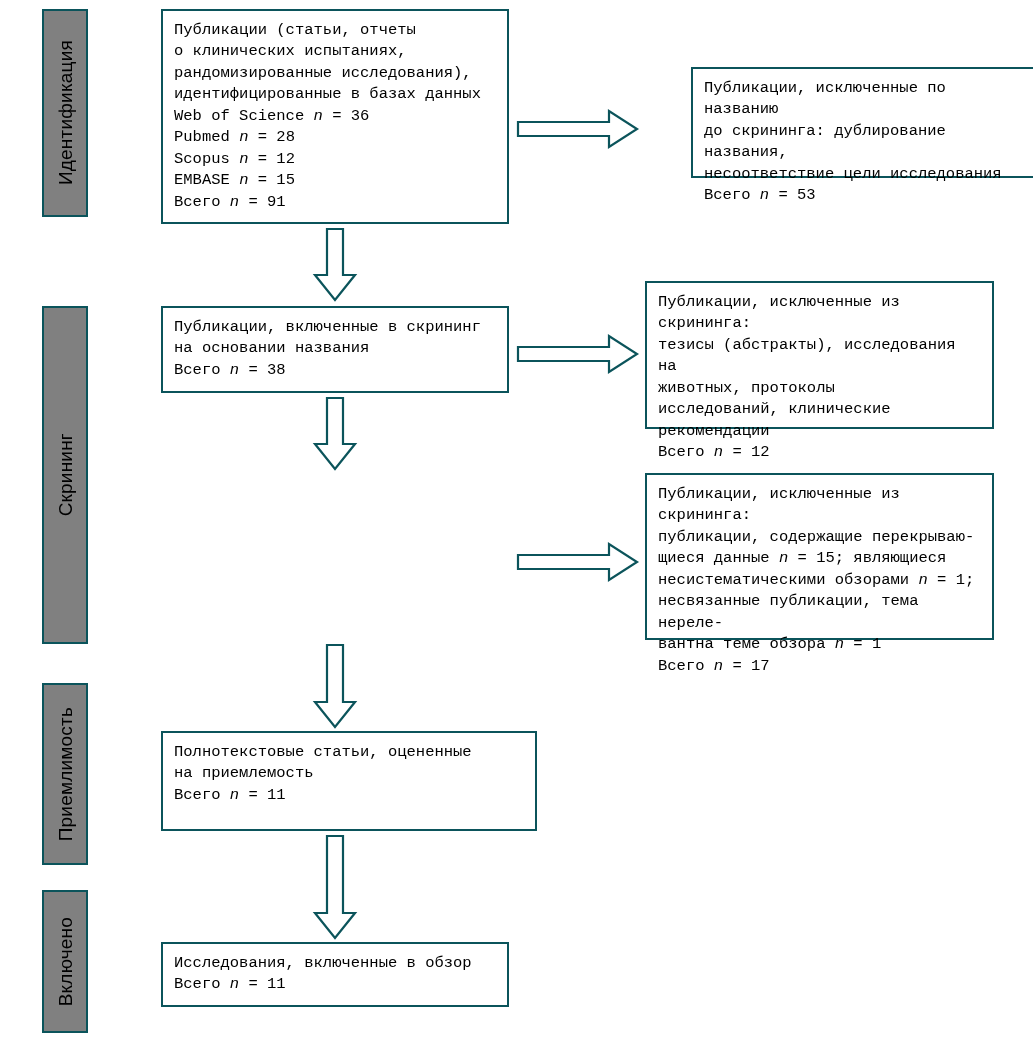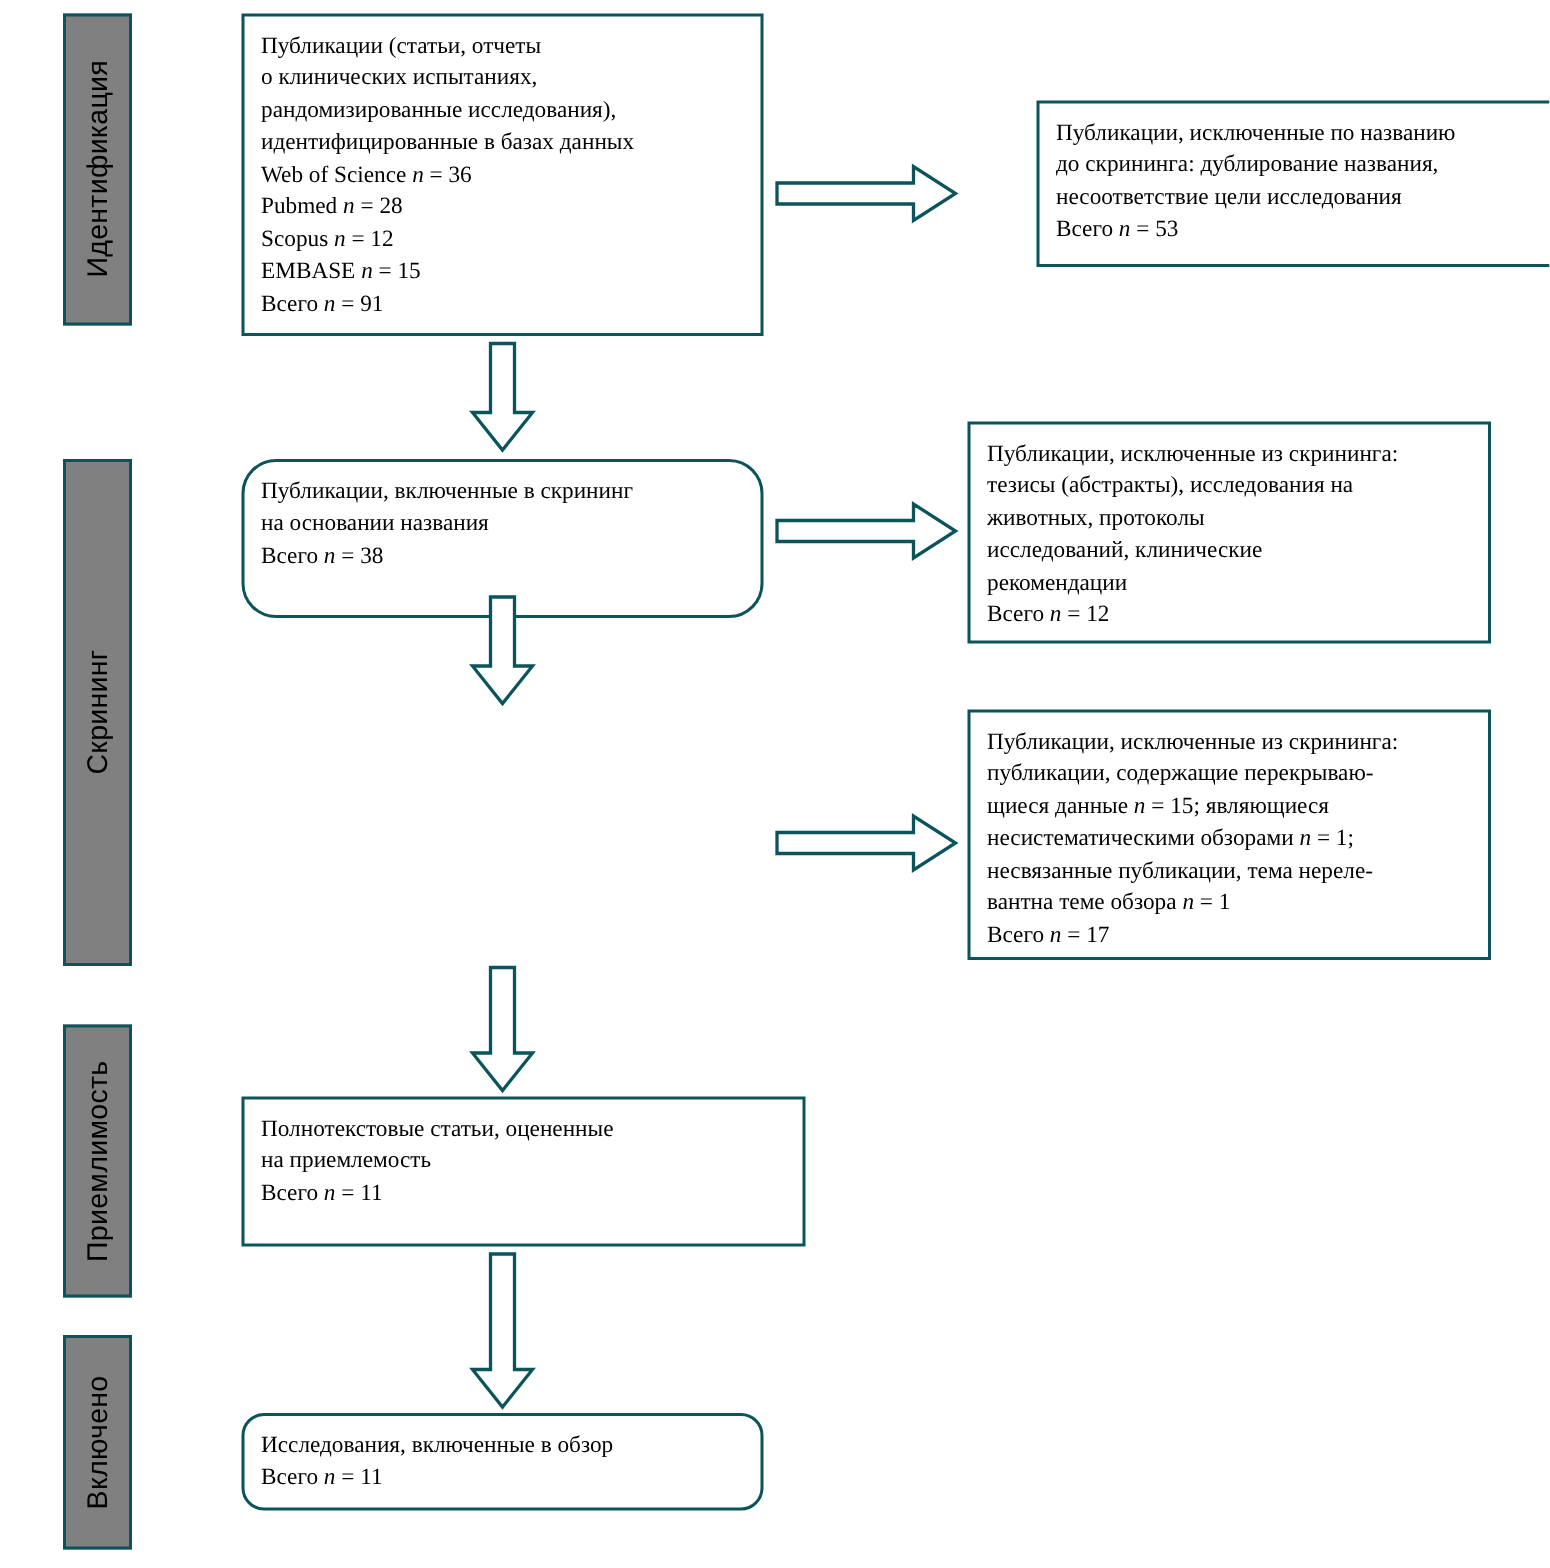--- a/index.html
+++ b/index.html
@@ -44,21 +44,21 @@
     background: #ffffff;
     border: 2px solid #0b545b;
     box-sizing: border-box;
     padding: 9px 10px 6px 11px;
   }
   .box-text {
     font-size: 15.5px;
     line-height: 1.385;
     color: #000000;
     white-space: pre-line;
-    font-family: Liberation Serif, serif;
+    font-family: Liberation Mono, monospace;
   }
   .box-text i {
     font-style: italic;
   }
 
   
   .arrow {
     position: absolute;
   }
   .arrow svg {
@@ -94,38 +94,38 @@
   </div>
 
   <div class="box" style="left:161px; top:9px; width:348px; height:215px;">
     <div class="box-text">Публикации (статьи, отчеты<br>о клинических испытаниях,<br>рандомизированные исследования),<br>идентифицированные в базах данных<br>Web of Science <i>n</i> = 36<br>Pubmed <i>n</i> = 28<br>Scopus <i>n</i> = 12<br>EMBASE <i>n</i> = 15<br>Всего <i>n</i> = 91</div>
   </div>
 
   <div class="box" style="left:645px; top:67px; width:349px; height:111px;margin-left:46px;">
     <div class="box-text">Публикации, исключенные по названию<br>до скрининга: дублирование названия,<br>несоответствие цели исследования<br>Всего <i>n</i> = 53</div>
   </div>
 
-  <div class="box" style="left:161px; top:306px; width:348px; height:106px;border-radius:23px;">
+  <div class="box" style="left:161px; top:306px; width:348px; height:87px;">
     <div class="box-text">Публикации, включенные в скрининг<br>на основании названия<br>Всего <i>n</i> = 38</div>
   </div>
 
   <div class="box" style="left:645px; top:281px; width:349px; height:148px;">
     <div class="box-text">Публикации, исключенные из скрининга:<br>тезисы (абстракты), исследования на<br>животных, протоколы<br>исследований, клинические<br>рекомендации<br>Всего <i>n</i> = 12</div>
   </div>
 
 
   <div class="box" style="left:645px; top:473px; width:349px; height:167px;">
     <div class="box-text">Публикации, исключенные из скрининга:<br>публикации, содержащие перекрываю-<br>щиеся данные <i>n</i> = 15; являющиеся<br>несистематическими обзорами <i>n</i> = 1;<br>несвязанные публикации, тема нереле-<br>вантна теме обзора <i>n</i> = 1<br>Всего <i>n</i> = 17</div>
   </div>
 
   <div class="box" style="left:161px; top:731px; width:376px; height:100px;">
     <div class="box-text">Полнотекстовые статьи, оцененные<br>на приемлемость<br>Всего <i>n</i> = 11</div>
   </div>
 
-  <div class="box" style="left:161px; top:942px; width:348px; height:65px;border-radius:15px;">
+  <div class="box" style="left:161px; top:942px; width:348px; height:65px;">
     <div class="box-text">Исследования, включенные в обзор<br>Всего <i>n</i> = 11</div>
   </div>
 
   <div class="arrow" style="left:517px; top:109px; width:122px; height:40px;">
     <svg width="122" height="40" viewBox="0 0 122 40">
       <path d="M1,13 L92,13 L92,2 L120,20 L92,38 L92,27 L1,27 Z"></path>
     </svg>
   </div>
 
   <div class="arrow" style="left:313px; top:228px; width:44px; height:74px;">

